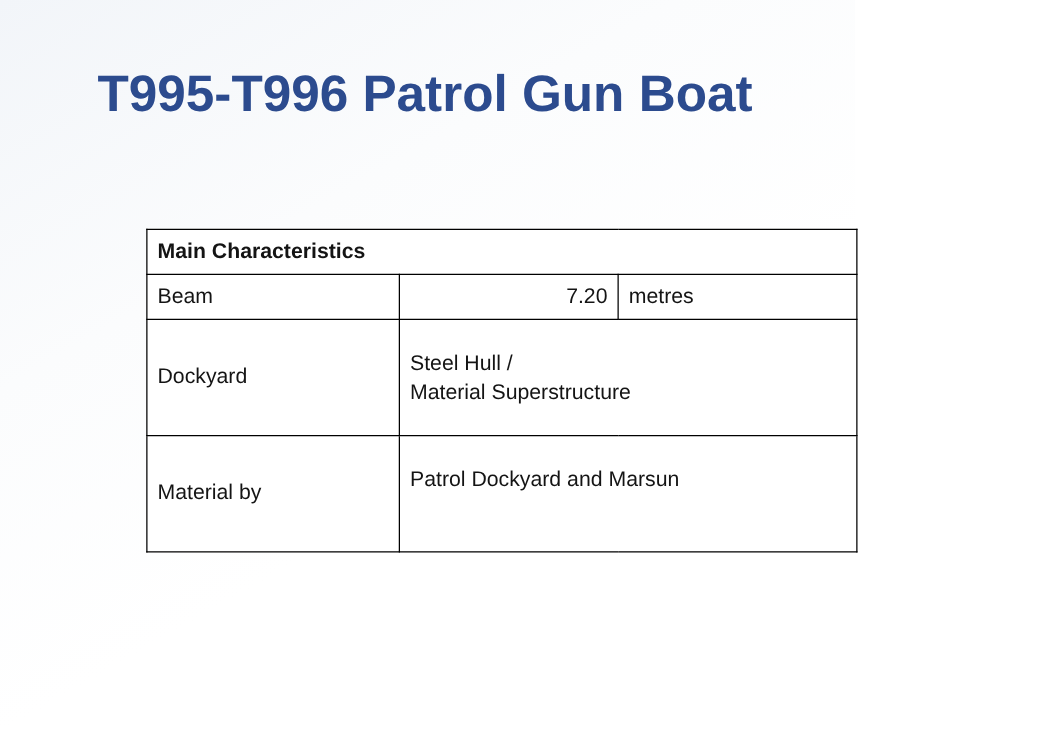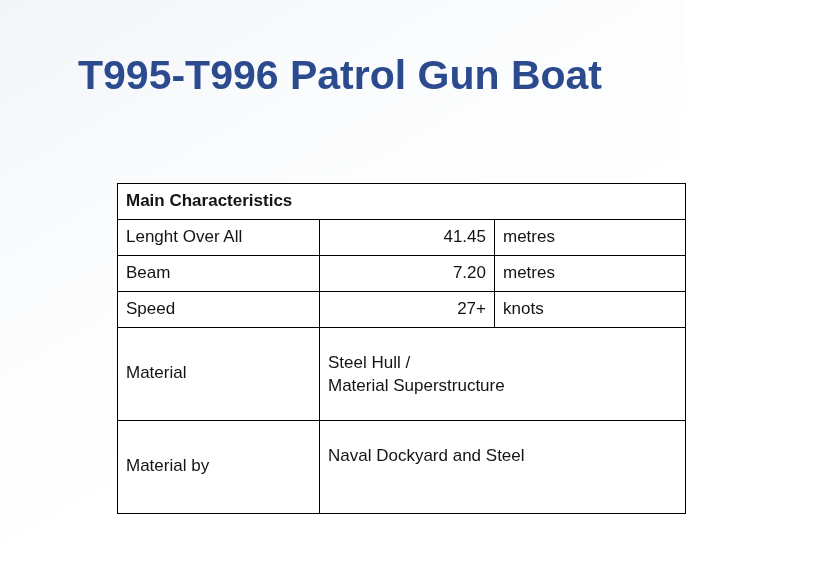--- a/index.html
+++ b/index.html
@@ -84,48 +84,38 @@
       <colgroup>
         <col class="col-label">
         <col class="col-value">
         <col class="col-unit">
       </colgroup>
       <tbody>
         <tr>
           <td class="header-cell" colspan="3">Main Characteristics</td>
         </tr>
 
-        <tr>
-          <td>Lenght Over All</td>
-          <td class="value">41.45</td>
-          <td>metres</td>
-        </tr>
 
         <tr>
           <td>Beam</td>
           <td class="value">7.20</td>
           <td>metres</td>
         </tr>
 
-        <tr>
-          <td>Speed</td>
-          <td class="value">27+</td>
-          <td>knots</td>
-        </tr>
 
 
         <tr class="tall">
-          <td>Material</td>
+          <td>Dockyard</td>
           <td class="span2" colspan="2">
             <span class="multiline-line">Steel Hull /</span>
             <span class="multiline-line">Material Superstructure</span>
           </td>
         </tr>
 
         <tr class="tall">
           <td>Material by</td>
-          <td class="span2" colspan="2">Naval Dockyard and Steel</td>
+          <td class="span2" colspan="2">Patrol Dockyard and Marsun</td>
         </tr>
       </tbody>
     </table>
   </div>
 
 </div>
 
 </body></html>

